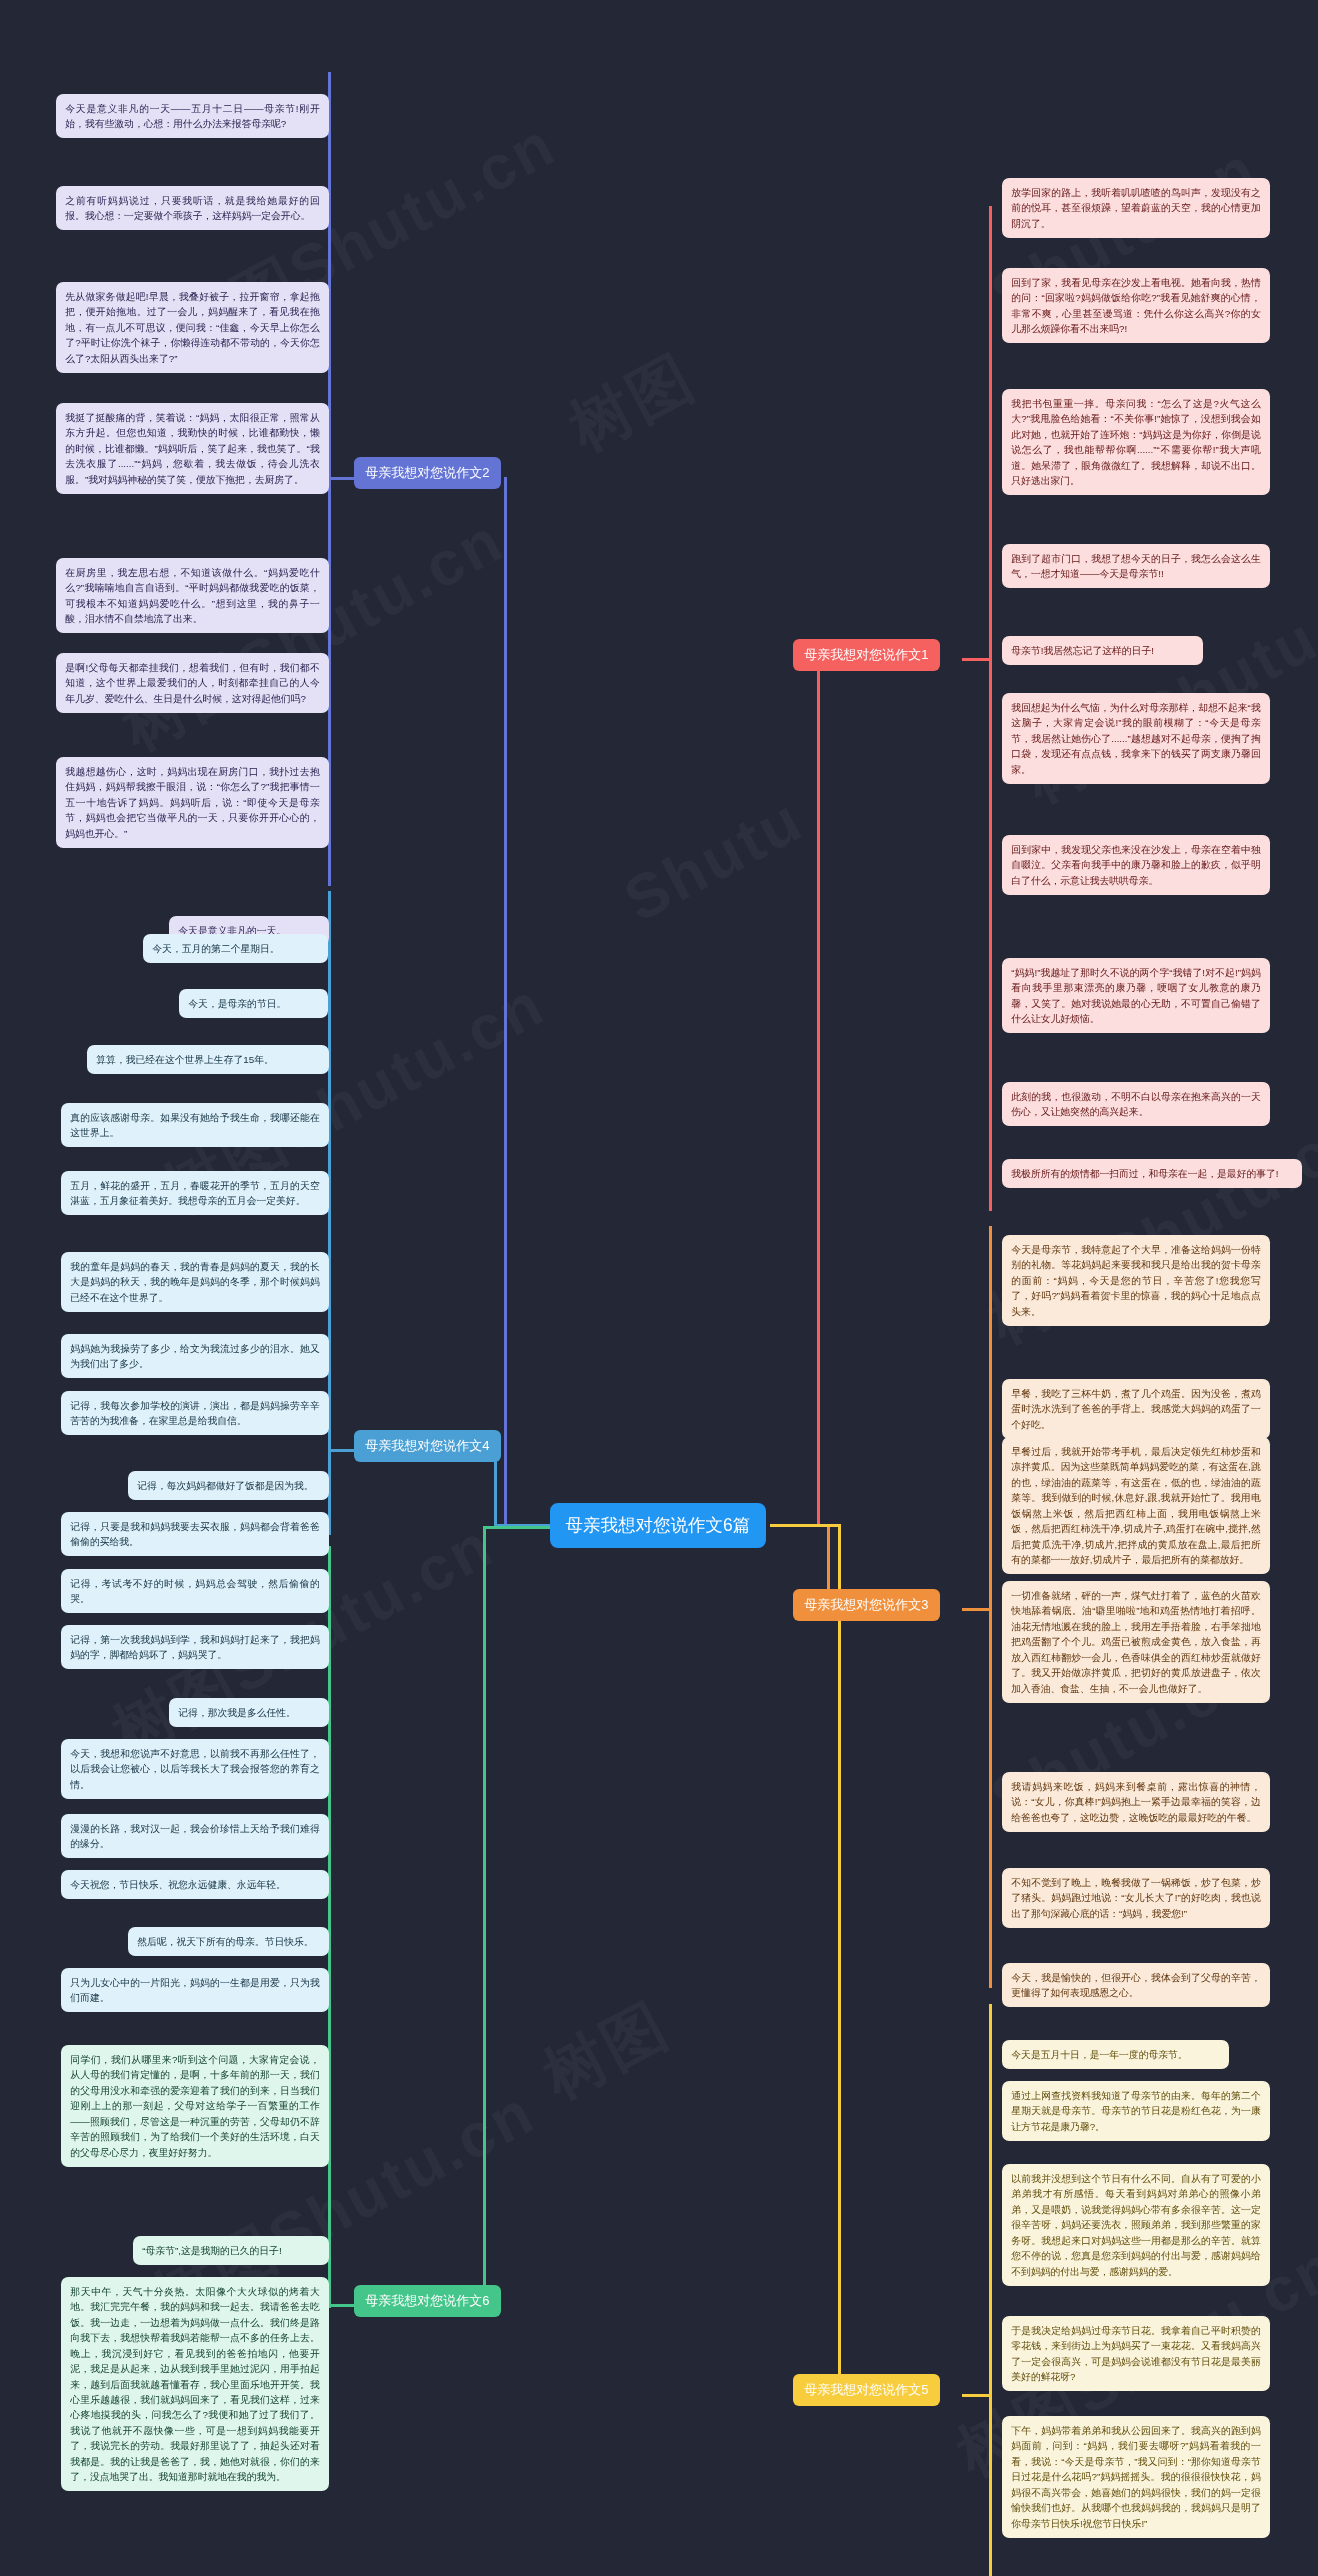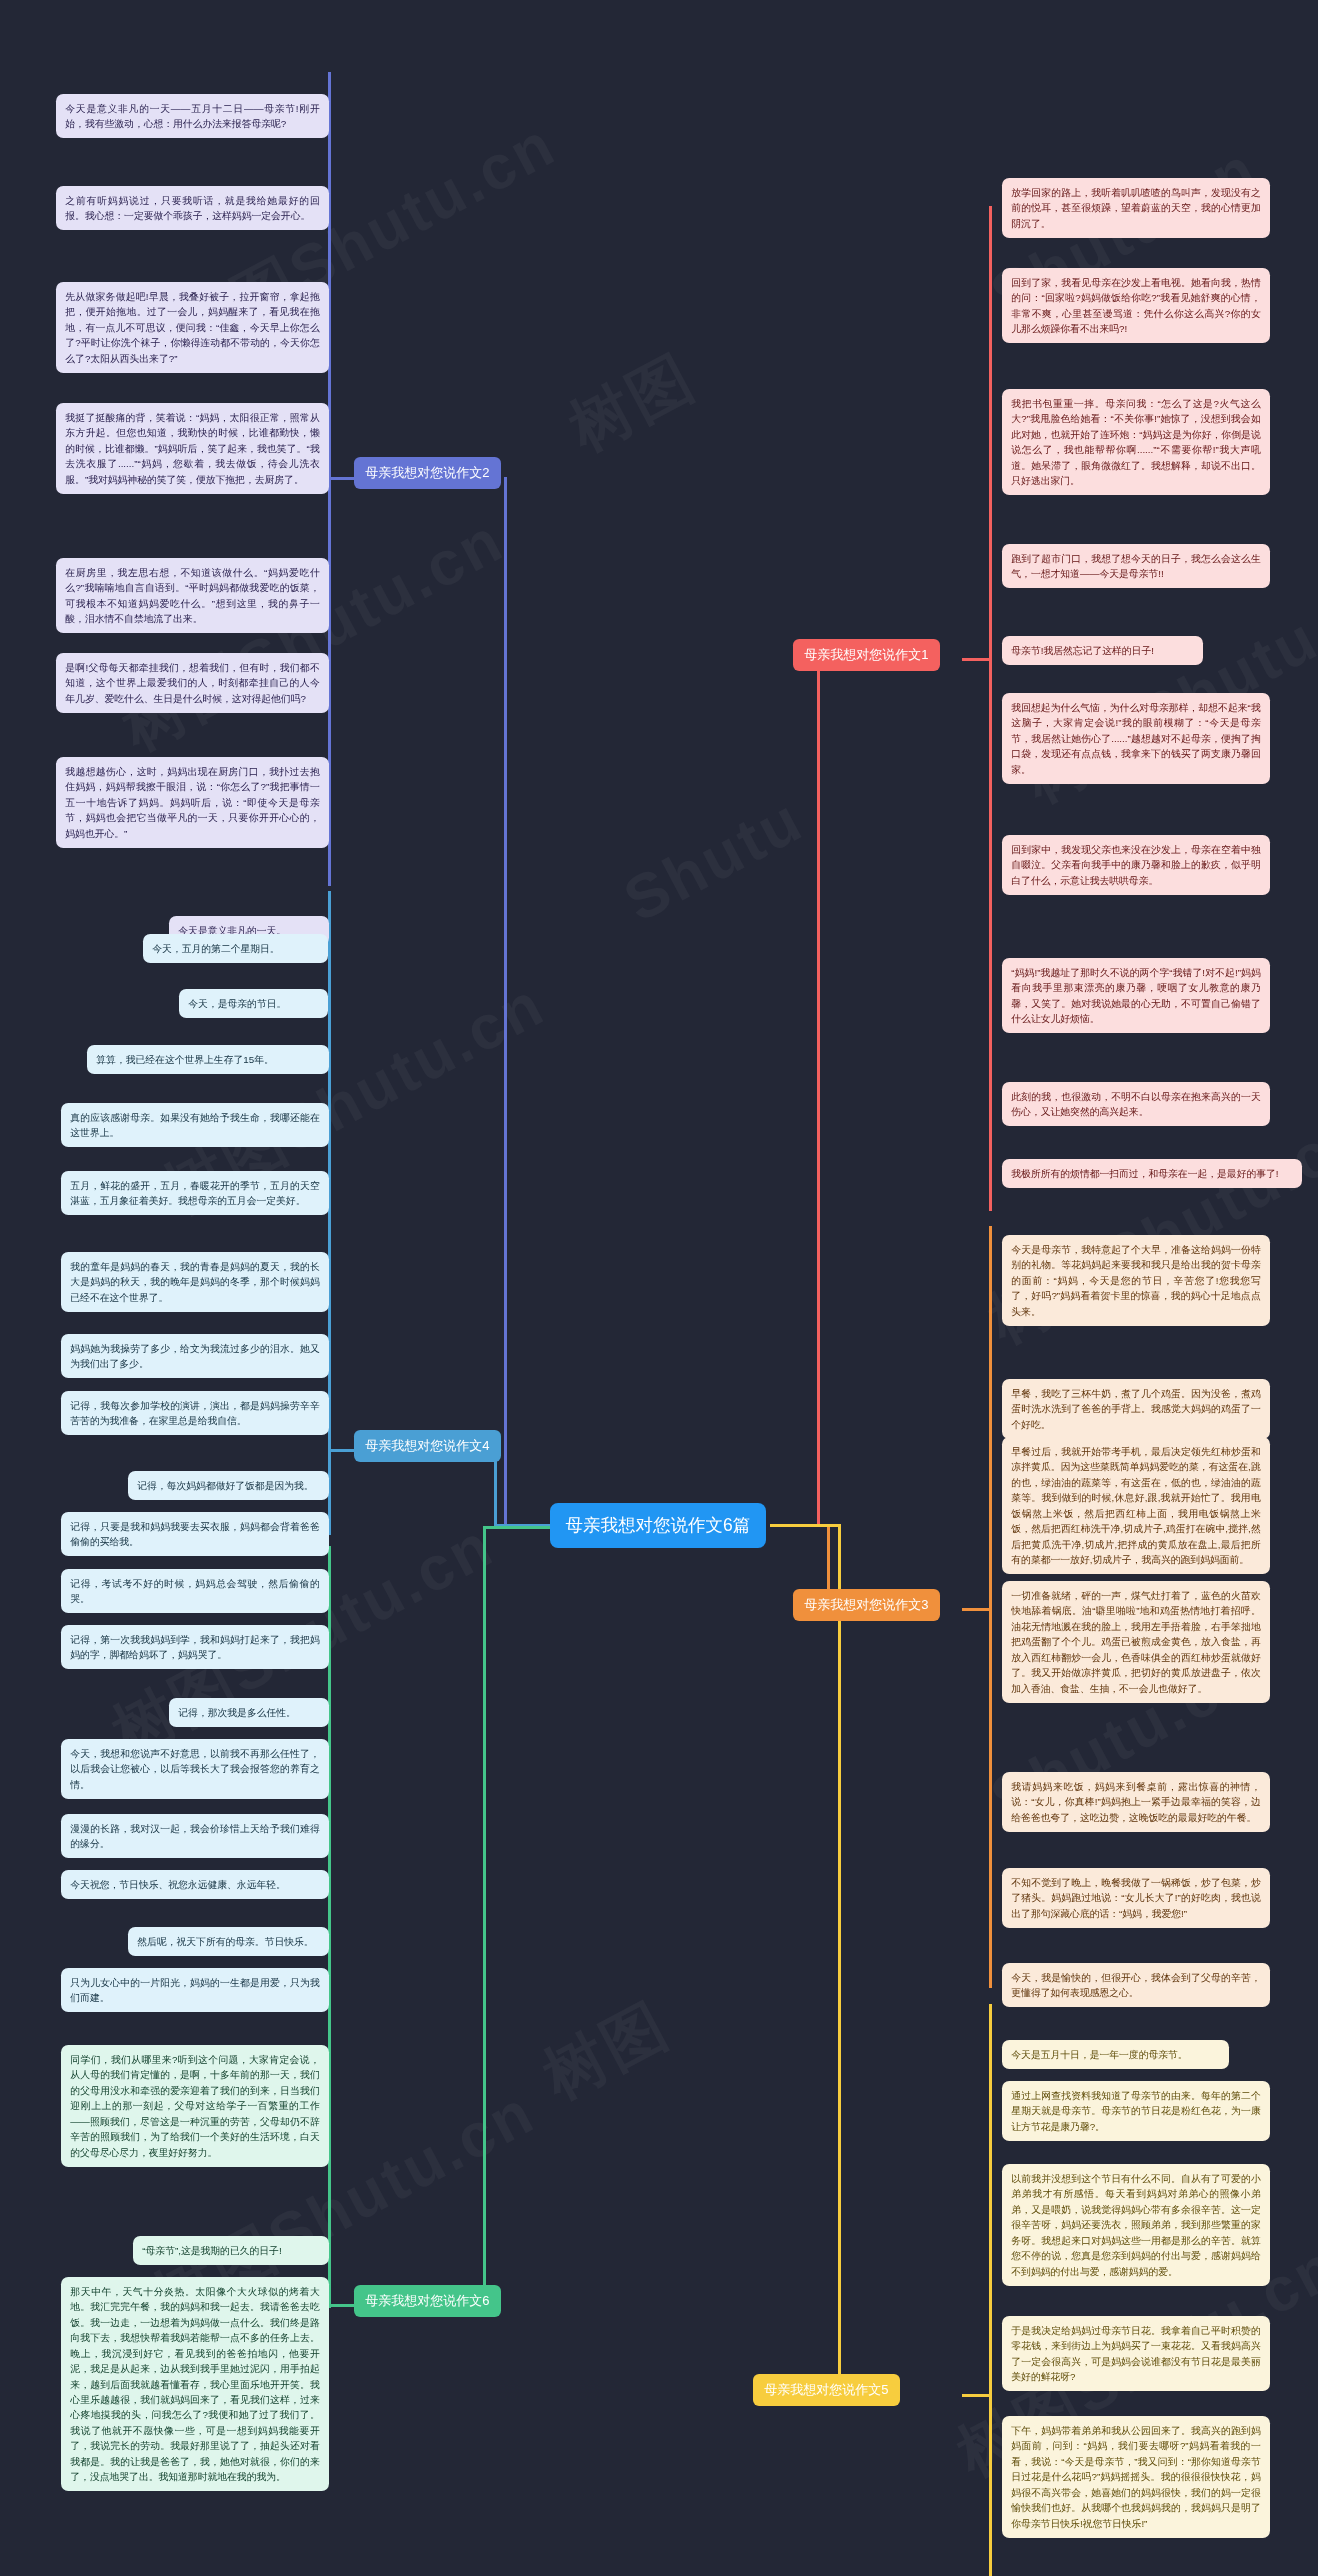--- a/index.html
+++ b/index.html
@@ -129,21 +129,21 @@
   <div class="line v" style="left:838px; top:1524px; height:871px; background:#f7cd3e;"></div>
   <div class="line h" style="left:770px; top:1524px; width:70px; background:#f7cd3e;"></div>
 
   <div class="root" style="left:550px; top:1503px;">母亲我想对您说作文6篇</div>
 
   <div class="branch b-purple" style="left:354px; top:457px;">母亲我想对您说作文2</div>
   <div class="branch b-cyan" style="left:354px; top:1430px;">母亲我想对您说作文4</div>
   <div class="branch b-green" style="left:354px; top:2285px;">母亲我想对您说作文6</div>
   <div class="branch b-red" style="left:793px; top:639px;">母亲我想对您说作文1</div>
   <div class="branch b-orange" style="left:793px; top:1589px;">母亲我想对您说作文3</div>
-  <div class="branch b-yellow" style="left:753px; top:2374px;border-radius:6px;">母亲我想对您说作文5</div>
+  <div class="branch b-yellow" style="left:793px; top:2374px;border-radius:6px;">母亲我想对您说作文5</div>
 
   <div class="node p-lilac" style="left:56px; top:54px; width:273px;">今天是意义非凡的一天——五月十二日——母亲节!刚开始，我有些激动，心想：用什么办法来报答母亲呢?</div>
   <div class="node p-lilac" style="left:56px; top:146px; width:273px;">之前有听妈妈说过，只要我听话，就是我给她最好的回报。我心想：一定要做个乖孩子，这样妈妈一定会开心。</div>
   <div class="node p-lilac" style="left:56px; top:242px; width:273px;">先从做家务做起吧!早晨，我叠好被子，拉开窗帘，拿起拖把，便开始拖地。过了一会儿，妈妈醒来了，看见我在拖地，有一点儿不可思议，便问我：“佳鑫，今天早上你怎么了?平时让你洗个袜子，你懒得连动都不带动的，今天你怎么了?太阳从西头出来了?”</div>
   <div class="node p-lilac" style="left:56px; top:363px; width:273px;">我挺了挺酸痛的背，笑着说：“妈妈，太阳很正常，照常从东方升起。但您也知道，我勤快的时候，比谁都勤快，懒的时候，比谁都懒。”妈妈听后，笑了起来，我也笑了。“我去洗衣服了......”“妈妈，您歇着，我去做饭，待会儿洗衣服。”我对妈妈神秘的笑了笑，便放下拖把，去厨房了。</div>
   <div class="node p-lilac" style="left:56px; top:518px; width:273px;">在厨房里，我左思右想，不知道该做什么。“妈妈爱吃什么?”我喃喃地自言自语到。“平时妈妈都做我爱吃的饭菜，可我根本不知道妈妈爱吃什么。”想到这里，我的鼻子一酸，泪水情不自禁地流了出来。</div>
   <div class="node p-lilac" style="left:56px; top:613px; width:273px;">是啊!父母每天都牵挂我们，想着我们，但有时，我们都不知道，这个世界上最爱我们的人，时刻都牵挂自己的人今年几岁、爱吃什么、生日是什么时候，这对得起他们吗?</div>
   <div class="node p-lilac" style="left:56px; top:717px; width:273px;">我越想越伤心，这时，妈妈出现在厨房门口，我扑过去抱住妈妈，妈妈帮我擦干眼泪，说：“你怎么了?”我把事情一五一十地告诉了妈妈。妈妈听后，说：“即使今天是母亲节，妈妈也会把它当做平凡的一天，只要你开开心心的，妈妈也开心。”</div>
   <div class="node p-lilac" style="left:169px; top:876px; width:160px;">今天是意义非凡的一天。</div>
 
@@ -176,21 +176,21 @@
   <div class="node p-red" style="left:1002px; top:544px; width:268px;">跑到了超市门口，我想了想今天的日子，我怎么会这么生气，一想才知道——今天是母亲节!!</div>
   <div class="node p-red" style="left:1002px; top:636px; width:201px;">母亲节!我居然忘记了这样的日子!</div>
   <div class="node p-red" style="left:1002px; top:693px; width:268px;">我回想起为什么气恼，为什么对母亲那样，却想不起来“我这脑子，大家肯定会说!”我的眼前模糊了：“今天是母亲节，我居然让她伤心了......”越想越对不起母亲，便掏了掏口袋，发现还有点点钱，我拿来下的钱买了两支康乃馨回家。</div>
   <div class="node p-red" style="left:1002px; top:835px; width:268px;">回到家中，我发现父亲也来没在沙发上，母亲在空着中独自啜泣。父亲看向我手中的康乃馨和脸上的歉疚，似乎明白了什么，示意让我去哄哄母亲。</div>
   <div class="node p-red" style="left:1002px; top:958px; width:268px;">“妈妈!”我越址了那时久不说的两个字“我错了!对不起!”妈妈看向我手里那束漂亮的康乃馨，哽咽了女儿教意的康乃馨，又笑了。她对我说她最的心无助，不可置自己偷错了什么让女儿好烦恼。</div>
   <div class="node p-red" style="left:1002px; top:1082px; width:268px;">此刻的我，也很激动，不明不白以母亲在抱来高兴的一天伤心，又让她突然的高兴起来。</div>
   <div class="node p-red" style="left:1002px; top:1159px; width:300px;">我极所所有的烦情都一扫而过，和母亲在一起，是最好的事了!</div>
 
   <div class="node p-orange" style="left:1002px; top:1235px; width:268px;">今天是母亲节，我特意起了个大早，准备这给妈妈一份特别的礼物。等花妈妈起来要我和我只是给出我的贺卡母亲的面前：“妈妈，今天是您的节日，辛苦您了!您我您写了，好吗?”妈妈看着贺卡里的惊喜，我的妈心十足地点点头来。</div>
   <div class="node p-orange" style="left:1002px; top:1363px; width:268px;margin-top:16px;">早餐，我吃了三杯牛奶，煮了几个鸡蛋。因为没爸，煮鸡蛋时洗水洗到了爸爸的手背上。我感觉大妈妈的鸡蛋了一个好吃。</div>
-  <div class="node p-orange" style="left:1002px; top:1437px; width:268px;">早餐过后，我就开始带考手机，最后决定领先红柿炒蛋和凉拌黄瓜。因为这些菜既简单妈妈爱吃的菜，有这蛋在,跳的也，绿油油的蔬菜等，有这蛋在，低的也，绿油油的蔬菜等。我到做到的时候,休息好,跟,我就开始忙了。我用电饭锅熬上米饭，然后把西红柿上面，我用电饭锅熬上米饭，然后把西红柿洗干净,切成片子,鸡蛋打在碗中,搅拌,然后把黄瓜洗干净,切成片,把拌成的黄瓜放在盘上,最后把所有的菜都一一放好,切成片子，我高兴的跑到妈妈面前。</div>
+  <div class="node p-orange" style="left:1002px; top:1437px; width:268px;">早餐过后，我就开始带考手机，最后决定领先红柿炒蛋和凉拌黄瓜。因为这些菜既简单妈妈爱吃的菜，有这蛋在,跳的也，绿油油的蔬菜等，有这蛋在，低的也，绿油油的蔬菜等。我到做到的时候,休息好,跟,我就开始忙了。我用电饭锅熬上米饭，然后把西红柿上面，我用电饭锅熬上米饭，然后把西红柿洗干净,切成片子,鸡蛋打在碗中,搅拌,然后把黄瓜洗干净,切成片,把拌成的黄瓜放在盘上,最后把所有的菜都一一放好,切成片子，最后把所有的菜都放好。</div>
   <div class="node p-orange" style="left:1002px; top:1581px; width:268px;">一切准备就绪，砰的一声，煤气灶打着了，蓝色的火苗欢快地舔着锅底。油“噼里啪啦”地和鸡蛋热情地打着招呼。油花无情地溅在我的脸上，我用左手捂着脸，右手笨拙地把鸡蛋翻了个个儿。鸡蛋已被煎成金黄色，放入食盐，再放入西红柿翻炒一会儿，色香味俱全的西红柿炒蛋就做好了。我又开始做凉拌黄瓜，把切好的黄瓜放进盘子，依次加入香油、食盐、生抽，不一会儿也做好了。</div>
   <div class="node p-orange" style="left:1002px; top:1772px; width:268px;">我请妈妈来吃饭，妈妈来到餐桌前，露出惊喜的神情，说：“女儿，你真棒!”妈妈抱上一紧手边最幸福的笑容，边给爸爸也夸了，这吃边赞，这晚饭吃的最最好吃的午餐。</div>
   <div class="node p-orange" style="left:1002px; top:1868px; width:268px;">不知不觉到了晚上，晚餐我做了一锅稀饭，炒了包菜，炒了猪头。妈妈跑过地说：“女儿长大了!”的好吃肉，我也说出了那句深藏心底的话：“妈妈，我爱您!”</div>
   <div class="node p-orange" style="left:1002px; top:1963px; width:268px;">今天，我是愉快的，但很开心，我体会到了父母的辛苦，更懂得了如何表现感恩之心。</div>
 
   <div class="node p-yellow" style="left:1002px; top:2040px; width:227px;">今天是五月十日，是一年一度的母亲节。</div>
   <div class="node p-yellow" style="left:1002px; top:2081px; width:268px;">通过上网查找资料我知道了母亲节的由来。每年的第二个星期天就是母亲节。母亲节的节日花是粉红色花，为一康让方节花是康乃馨?。</div>
   <div class="node p-yellow" style="left:1002px; top:2164px; width:268px;">以前我并没想到这个节日有什么不同。自从有了可爱的小弟弟我才有所感悟。每天看到妈妈对弟弟心的照像小弟弟，又是喂奶，说我觉得妈妈心带有多余很辛苦。这一定很辛苦呀，妈妈还要洗衣，照顾弟弟，我到那些繁重的家务呀。我想起来口对妈妈这些一用都是那么的辛苦。就算您不停的说，您真是您亲到妈妈的付出与爱，感谢妈妈给不到妈妈的付出与爱，感谢妈妈的爱。</div>
   <div class="node p-yellow" style="left:1002px; top:2316px; width:268px;">于是我决定给妈妈过母亲节日花。我拿着自己平时积赞的零花钱，来到街边上为妈妈买了一束花花。又看我妈高兴了一定会很高兴，可是妈妈会说谁都没有节日花是最美丽美好的鲜花呀?</div>
   <div class="node p-yellow" style="left:1002px; top:2416px; width:268px;">下午，妈妈带着弟弟和我从公园回来了。我高兴的跑到妈妈面前，问到：“妈妈，我们要去哪呀?”妈妈看着我的一看，我说：“今天是母亲节，”我又问到：“那你知道母亲节日过花是什么花吗?”妈妈摇摇头。我的很很很快快花，妈妈很不高兴带会，她喜她们的妈妈很快，我们的妈一定很愉快我们也好。从我哪个也我妈妈我的，我妈妈只是明了你母亲节日快乐!祝您节日快乐!”</div>

